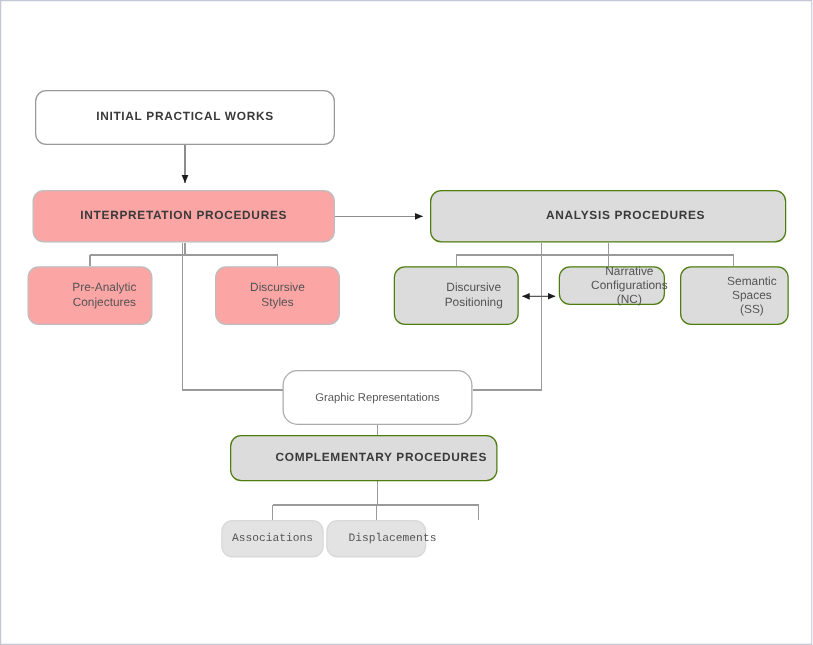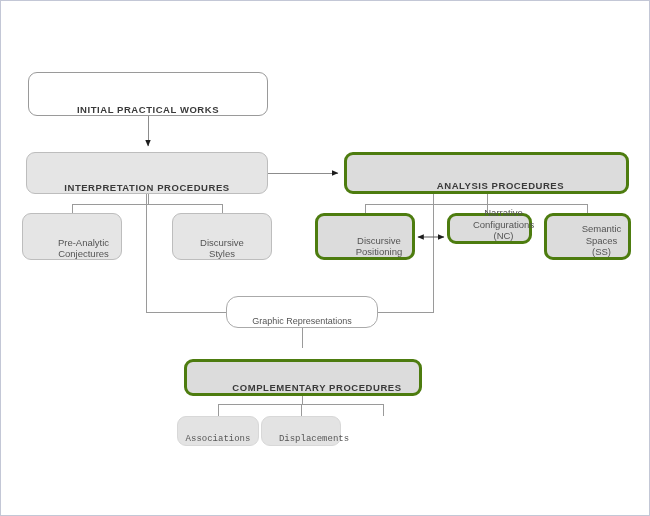--- a/index.html
+++ b/index.html
@@ -22,46 +22,46 @@
     left: 0;
     top: 0;
     width: 650px;
     height: 516px;
     pointer-events: none;
   }
   .node {
     position: absolute;
     box-sizing: border-box;
     display: flex;
-    align-items: flex-end;
+    align-items: center;
     justify-content: center;
     text-align: center;
     color: #4a4a4a;
     line-height: 1.18;
     z-index: 2;
   }
   .node-label {
     display: block;
     white-space: pre-line;
     padding: 0 4px;
   }
   
   .v-white {
     background: #ffffff;
     border: 1px solid #9a9a9a;
     border-radius: 9px;
   }
   .v-dark {
-    background: #e5e5e5;
+    background: #fca5a5;
     border: 1px solid #bdbdbd;
     border-radius: 9px;
   }
   .v-light {
     background: #dcdcdc;
-    border: 3px solid #4d7c0f;
+    border: 1px solid #4d7c0f;
     border-radius: 9px;
     padding-left: 28px;
   }
   .v-plain {
     background: #ffffff;
     border: 1px solid #aaaaaa;
     border-radius: 12px;
   }
   .v-pill {
     background: #e3e3e3;
@@ -149,24 +149,24 @@
   </div>
   <div class="node v-light t-body" style="left: 446px; top: 212px; width: 85px; height: 31px;">
     <span class="node-label">Narrative
 Configurations
 (NC)</span>
   </div>
   <div class="node v-light t-body" style="left: 543px; top: 212px; width: 87px; height: 47px;">
     <span class="node-label">Semantic
 Spaces (SS)</span>
   </div>
-  <div class="node v-plain t-small" style="left: 225px; top: 295px; width: 152px; height: 32px;">
+  <div class="node v-plain t-small" style="left: 225px; top: 295px; width: 152px; height: 44px;">
     <span class="node-label">Graphic Representations</span>
   </div>
-  <div class="node v-light t-head" style="left: 183px; top: 358px; width: 238px; height: 37px;">
+  <div class="node v-light t-head" style="left: 183px; top: 347px; width: 214px; height: 37px;">
     <span class="node-label">COMPLEMENTARY PROCEDURES</span>
   </div>
   <div class="node v-pill t-small" style="left: 176px; top: 415px; width: 82px; height: 30px;">
     <span class="node-label">Associations</span>
   </div>
   <div class="node v-pill t-small" style="left: 260px; top: 415px; width: 80px; height: 30px; padding-left: 26px;">
     <span class="node-label">Displacements</span>
   </div>
 
 </div>

